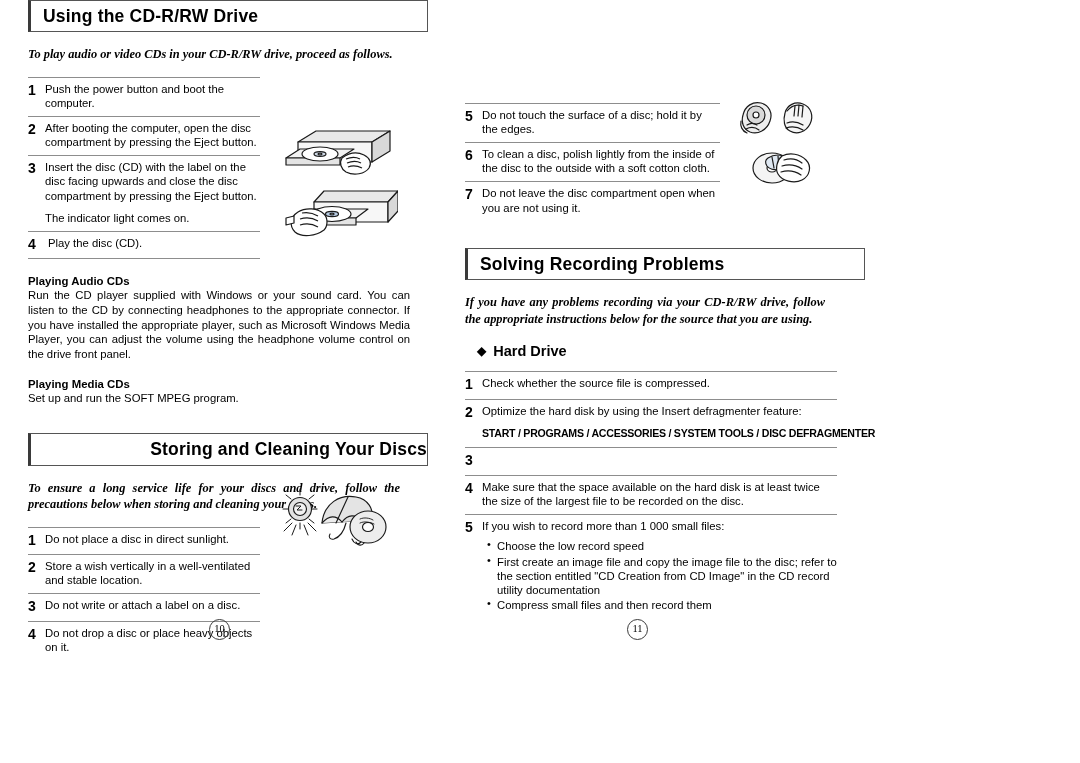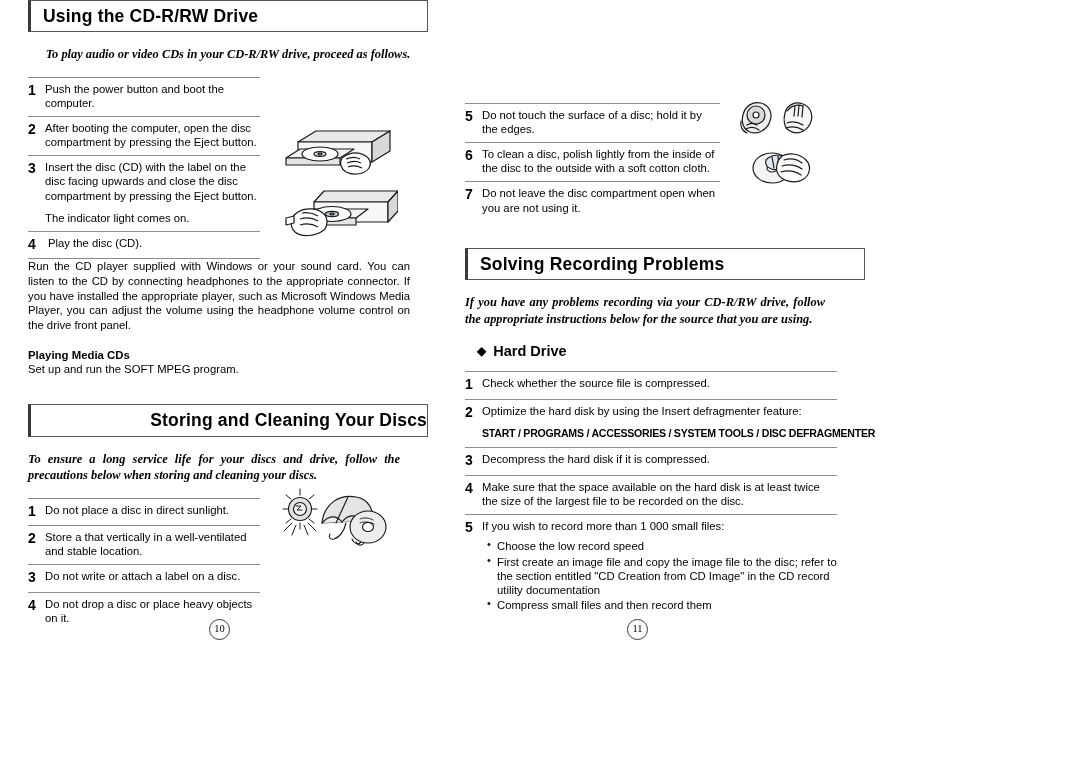--- a/index.html
+++ b/index.html
@@ -48,21 +48,21 @@
   
   .intro {
     font-family: "Liberation Serif", serif;
     font-style: italic;
     font-weight: bold;
     font-size: 12.4px;
     line-height: 1.33;
     text-align: justify;
     margin-bottom: 14px;
   }
-  .intro.nowrapline { text-align: center; }
+  .intro.nowrapline { text-align: left; }
 
   
   .steps { position: relative; }
   .step {
     position: relative;
     border-top: 1px solid #8d8d8d;
     padding: 4px 0 6px 0;
   }
   .step.last-rule { border-bottom: 1px solid #8d8d8d; }
   .step-row {
@@ -203,20 +203,21 @@
 
       <div class="step last-rule">
         <div class="step-row">
           <div class="step-num">4</div>
           <div class="step-text" style="padding-left:6px;">Play the disc (CD).</div>
         </div>
       </div>
 
     </div>
 
+    <div class="subhead">Playing Audio CDs</div>
     <div class="body-para" style="width:382px;">Run the CD player supplied with Windows or your sound card. You can listen to the CD by connecting headphones to the appropriate connector. If you have installed the appropriate player, such as Microsoft Windows Media Player, you can adjust the volume using the headphone volume control on the drive front panel.</div>
 
     <div class="subhead">Playing Media CDs</div>
     <div class="body-para" style="width:382px;">Set up and run the SOFT MPEG program.</div>
 
     <div class="sec-box" style="margin-top:28px;text-align:right;">
       <div class="sec-title">Storing and Cleaning Your Discs</div>
     </div>
 
     <div class="intro" style="width:372px;">To ensure a long service life for your discs and drive, follow the precautions below when storing and cleaning your discs.</div>
@@ -226,21 +227,21 @@
       <div class="step">
         <div class="step-row">
           <div class="step-num">1</div>
           <div class="step-text">Do not place a disc in direct sunlight.</div>
         </div>
       </div>
 
       <div class="step">
         <div class="step-row">
           <div class="step-num">2</div>
-          <div class="step-text">Store a that vertically in a well-ventilated and stable location.</div>
+          <div class="step-text">Store a wish vertically in a well-ventilated and stable location.</div>
         </div>
       </div>
 
       <div class="step">
         <div class="step-row">
           <div class="step-num">3</div>
           <div class="step-text">Do not write or attach a label on a disc.</div>
         </div>
       </div>
 
@@ -306,21 +307,20 @@
         <div class="step-row">
           <div class="step-num">2</div>
           <div class="step-text">Optimize the hard disk by using the Insert defragmenter feature:</div>
         </div>
         <div class="step-mono">START / PROGRAMS / ACCESSORIES / SYSTEM TOOLS / DISC DEFRAGMENTER</div>
       </div>
 
       <div class="step">
         <div class="step-row">
           <div class="step-num">3</div>
-          <div class="step-text">Decompress the hard disk if it is compressed.</div>
         </div>
       </div>
 
       <div class="step">
         <div class="step-row">
           <div class="step-num">4</div>
           <div class="step-text">Make sure that the space available on the hard disk is at least twice the size of the largest file to be recorded on the disc.</div>
         </div>
       </div>
 

